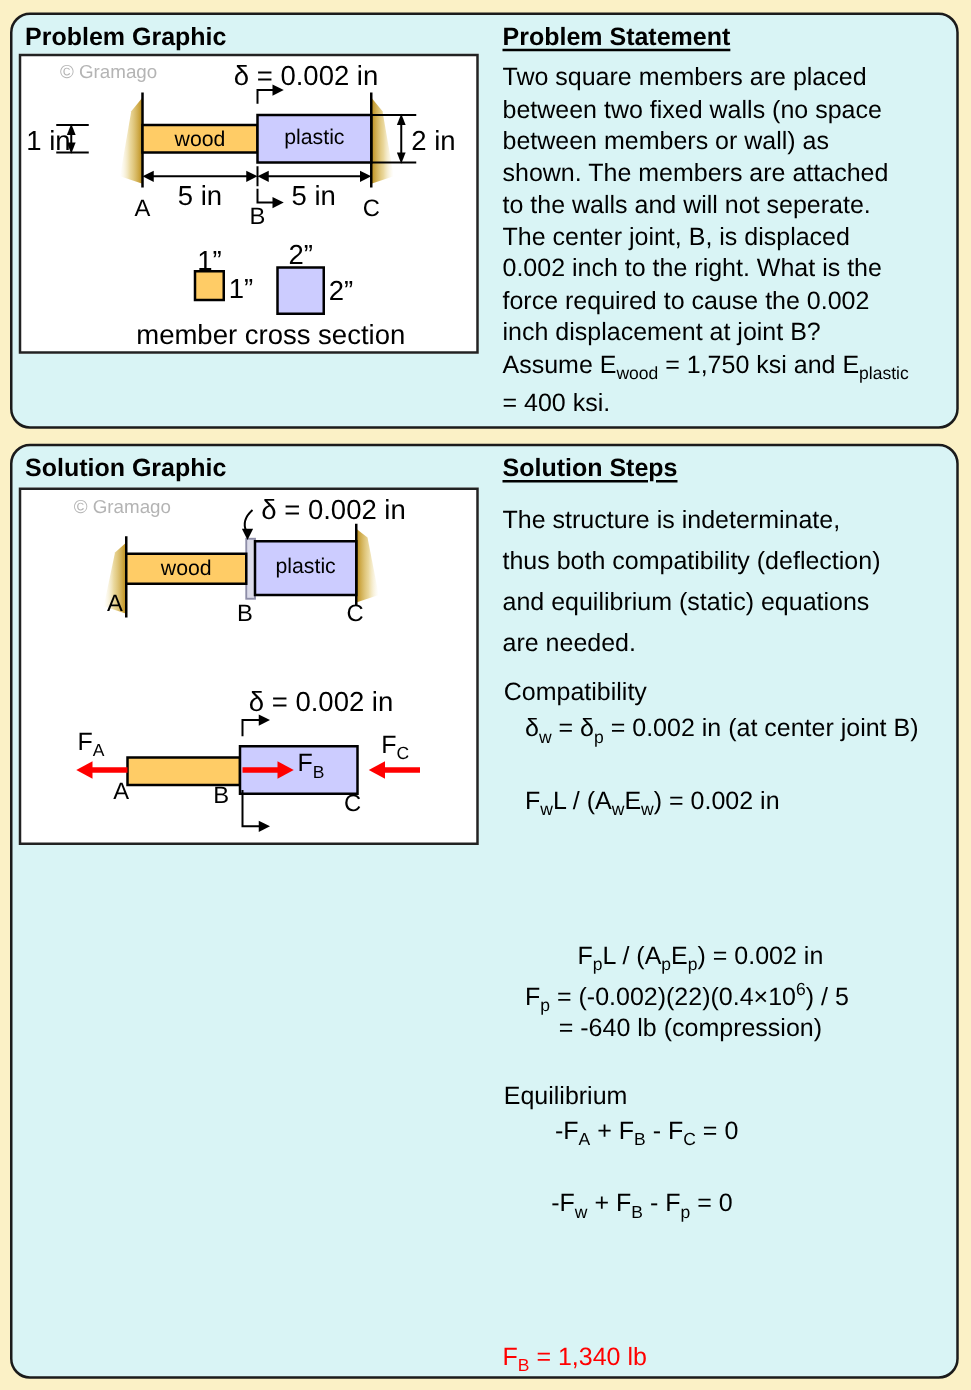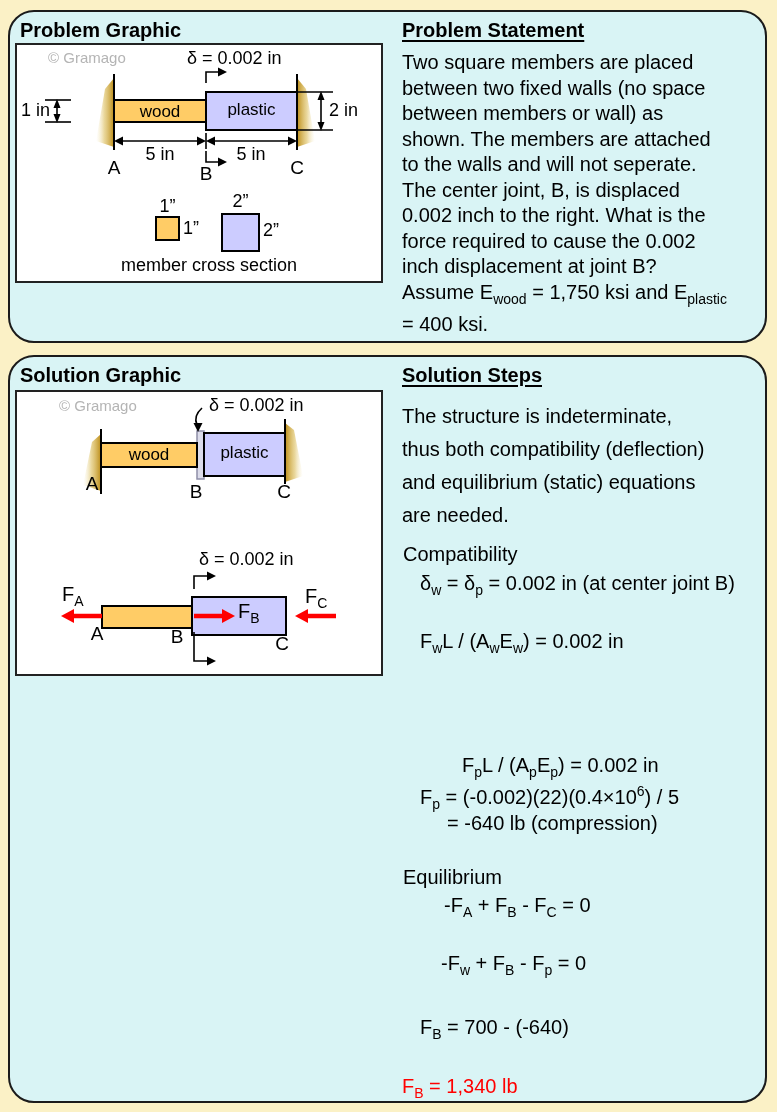--- a/index.html
+++ b/index.html
@@ -8,32 +8,32 @@
     --ink:#000; --watermark:#B4B4B4;
   }
   *{box-sizing:border-box; margin:0; padding:0;}
   html,body{width:777px; height:1112px;}
   body{
     position:relative; background:var(--page-bg);
     font-family:"Liberation Sans","DejaVu Sans",sans-serif; color:var(--ink);
   }
   .panel{
     position:absolute; left:8px; width:759px;
-    background:var(--panel-bg); border:2px solid var(--panel-border); border-radius:26px;padding-left:13px;
+    background:var(--panel-bg); border:2px solid var(--panel-border); border-radius:16px;padding-left:13px;
   }
   #panel-problem{top:10px; height:333px;}
   #panel-solution{top:355px; height:748px;}
   .panel-title{position:absolute; left:10px; top:7px; font-size:20px; font-weight:bold;}
   .col-title{position:absolute; left:392px; top:7px; font-size:20px; font-weight:bold;
              text-decoration:underline; text-underline-offset:3px;}
   .gbox{position:absolute; left:5px; background:#fff; border:2px solid #222;}
   #problem-box{top:31px; width:368px; height:240px;}
   #solution-box{top:33px; width:368px; height:286px;}
   .gbox svg{position:absolute; left:0; top:0;}
-  .glabel{position:absolute; white-space:nowrap; font-size:18px; line-height:1.1;}
+  .glabel{position:absolute; white-space:nowrap; font-size:22px; line-height:1.1;}
   .gcenter{text-align:center;}
   .watermark{color:var(--watermark); font-size:15px;}
   .node{font-size:19px;}
   .barlabel{font-size:17px;}
   .forcelabel{font-size:20px;}
   .statement{
     position:absolute; left:392px; top:38px; width:370px;
     font-size:20px; line-height:25.5px;
   }
   .steps-line{position:absolute; white-space:nowrap; font-size:20px;}
@@ -233,15 +233,14 @@
   <div class="steps-line" style="left:410px; top:273px;">F<sub>w</sub>L / (A<sub>w</sub>E<sub>w</sub>) = 0.002 in</div>
 
   <div class="steps-line" style="left:410px; top:397px;margin-left:42px;">F<sub>p</sub>L / (A<sub>p</sub>E<sub>p</sub>) = 0.002 in</div>
   <div class="steps-line" style="left:410px; top:426px;">F<sub>p</sub> = (-0.002)(22)(0.4×10<sup>6</sup>) / 5</div>
   <div class="steps-line" style="left:437px; top:455px;">= -640 lb (compression)</div>
 
   <div class="steps-line" style="left:393px; top:509px;">Equilibrium</div>
   <div class="steps-line" style="left:410px; top:537px;margin-left:24px;">-F<sub>A</sub> + F<sub>B</sub> - F<sub>C</sub> = 0</div>
   <div class="steps-line" style="left:410px; top:595px;margin-left:21px;">-F<sub>w</sub> + F<sub>B</sub> - F<sub>p</sub> = 0</div>
 
-  <div class="steps-line" style="left:410px; top:659px;">F<sub>B</sub> = 700 - (-640)</div>
   <div class="steps-line answer" style="left:392px; top:718px;">F<sub>B</sub> = 1,340 lb</div>
 </div>
 
 </body></html>

